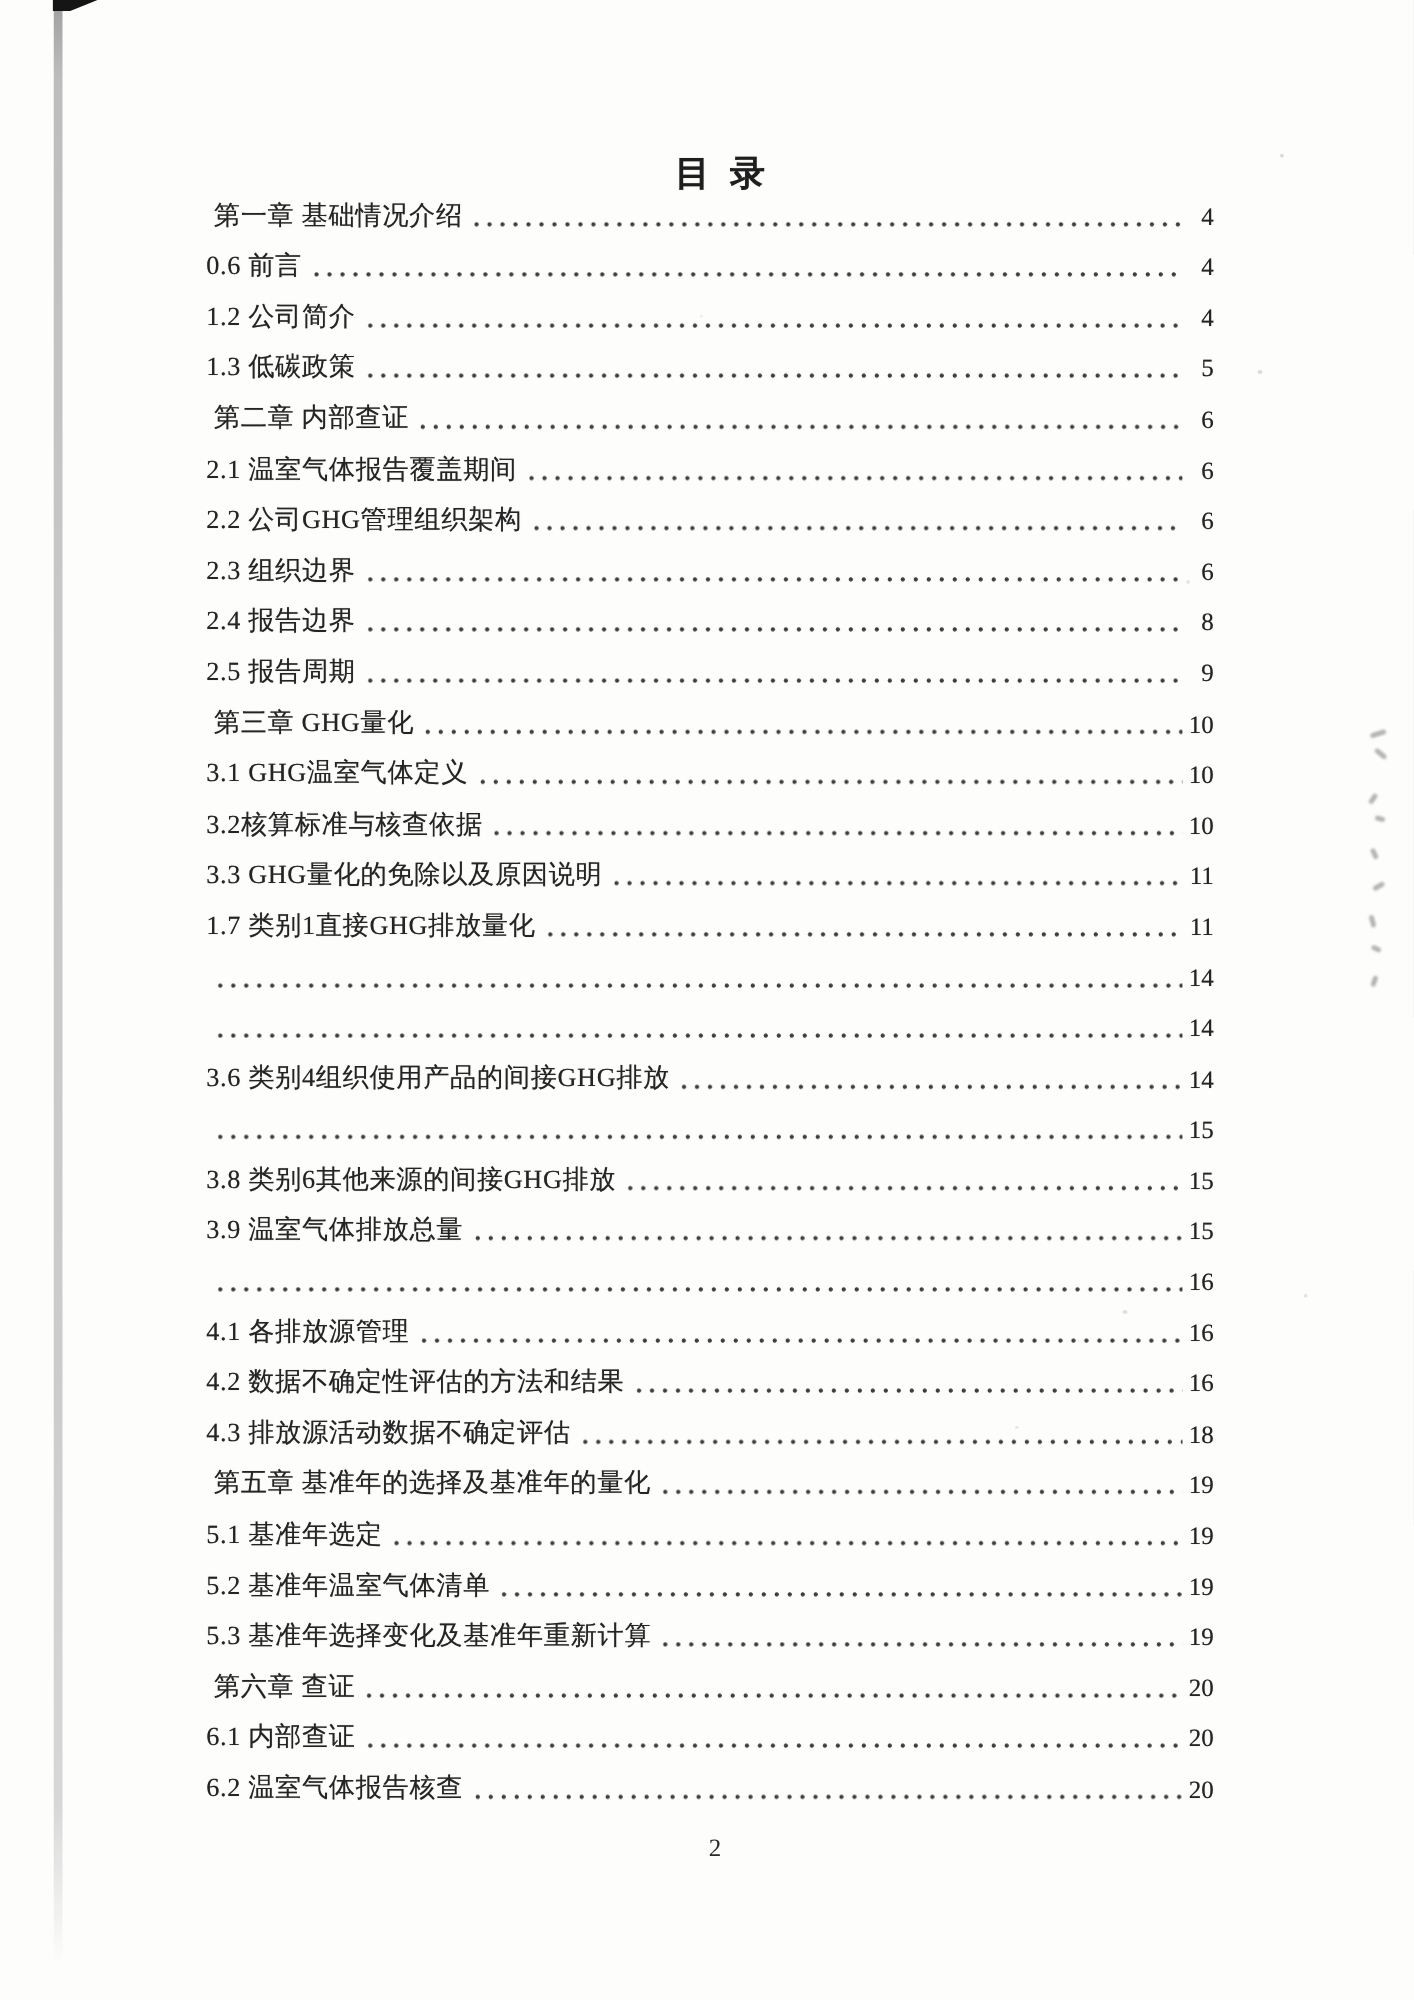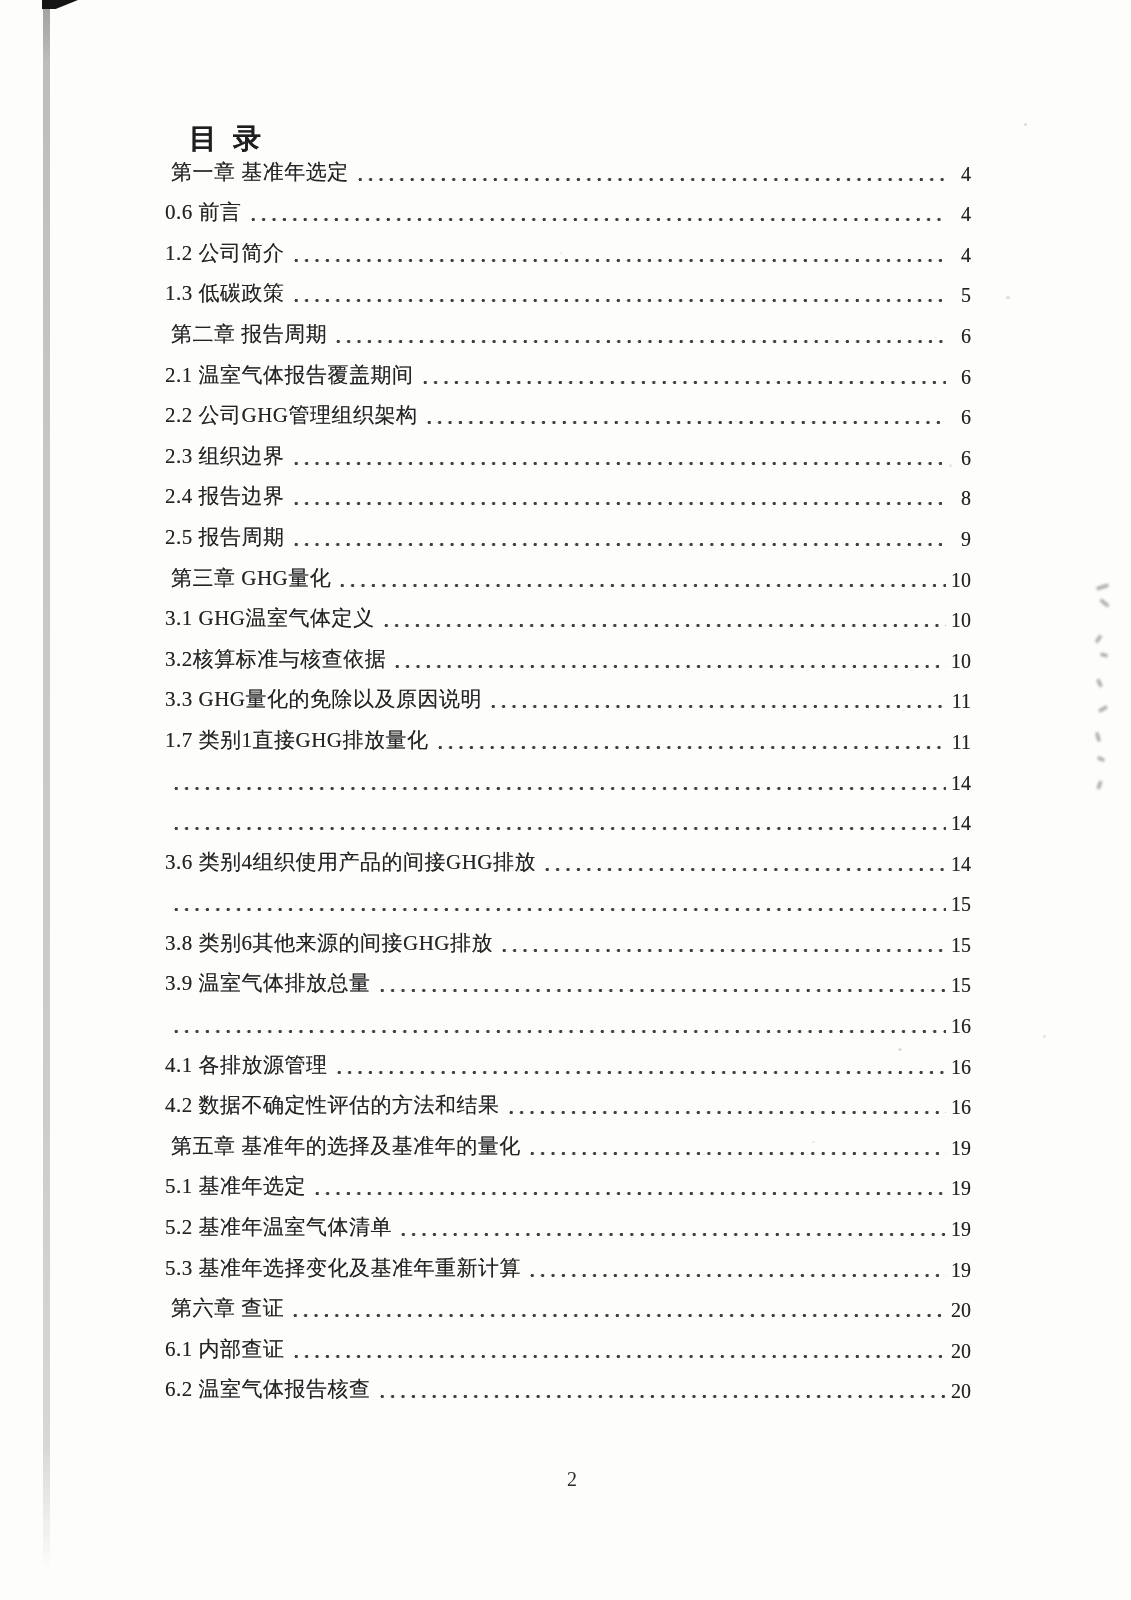--- a/index.html
+++ b/index.html
@@ -33,20 +33,21 @@
   }
   .content {
     position: absolute;
     left: 165px; top: 0;
     width: 806px;
   }
   .doc-title {
     position: absolute;
     left: 0; top: 120px;
     width: 100%;
+    text-align: center;
     font-size: 28px;
     letter-spacing: 16px;
     text-indent: 16px; 
     font-weight: 600;
     color: #1e1e1e;
     text-shadow: 0 0 0.6px rgba(20,20,20,0.55);
     transform: translateX(8px);
   }
   .toc-list {
     position: absolute;
@@ -124,21 +125,21 @@
 <div class="page">
 
   <div class="scan-bar"></div>
   <div class="corner-wedge"></div>
 
   <div class="content">
     <div class="doc-title">目录</div>
 
     <div class="toc-list">
   <div class="toc-row chapter">
-    <span class="toc-label">第一章 基准年选定</span>
+    <span class="toc-label">第一章 基础情况介绍</span>
     <span class="dots"></span>
     <span class="pagenum">4</span>
   </div>
 
   <div class="toc-row">
     <span class="toc-label">0.6 前言</span>
     <span class="dots"></span>
     <span class="pagenum">4</span>
   </div>
 
@@ -148,21 +149,21 @@
     <span class="pagenum">4</span>
   </div>
 
   <div class="toc-row">
     <span class="toc-label">1.3 低碳政策</span>
     <span class="dots"></span>
     <span class="pagenum">5</span>
   </div>
 
   <div class="toc-row chapter">
-    <span class="toc-label">第二章 报告周期</span>
+    <span class="toc-label">第二章 内部查证</span>
     <span class="dots"></span>
     <span class="pagenum">6</span>
   </div>
 
   <div class="toc-row">
     <span class="toc-label">2.1 温室气体报告覆盖期间</span>
     <span class="dots"></span>
     <span class="pagenum">6</span>
   </div>
 
@@ -263,20 +264,25 @@
     <span class="dots"></span>
     <span class="pagenum">16</span>
   </div>
 
   <div class="toc-row">
     <span class="toc-label">4.2 数据不确定性评估的方法和结果</span>
     <span class="dots"></span>
     <span class="pagenum">16</span>
   </div>
 
+  <div class="toc-row">
+    <span class="toc-label">4.3 排放源活动数据不确定评估</span>
+    <span class="dots"></span>
+    <span class="pagenum">18</span>
+  </div>
 
   <div class="toc-row chapter">
     <span class="toc-label">第五章 基准年的选择及基准年的量化</span>
     <span class="dots"></span>
     <span class="pagenum">19</span>
   </div>
 
   <div class="toc-row">
     <span class="toc-label">5.1 基准年选定</span>
     <span class="dots"></span>

